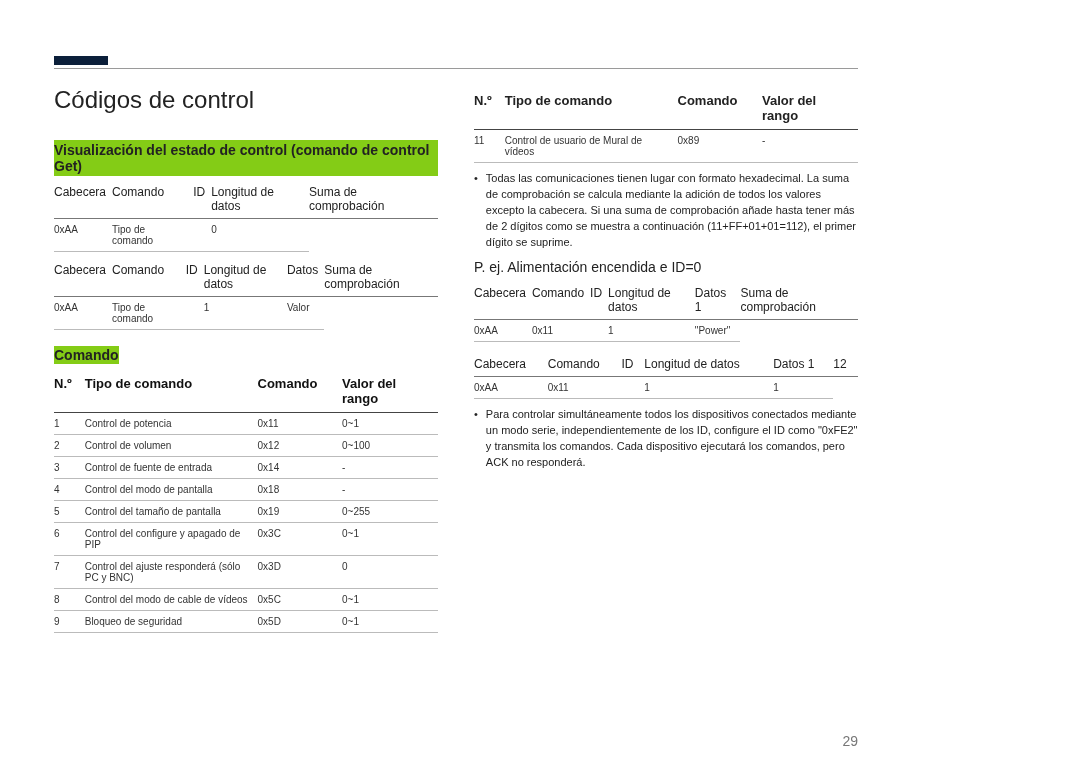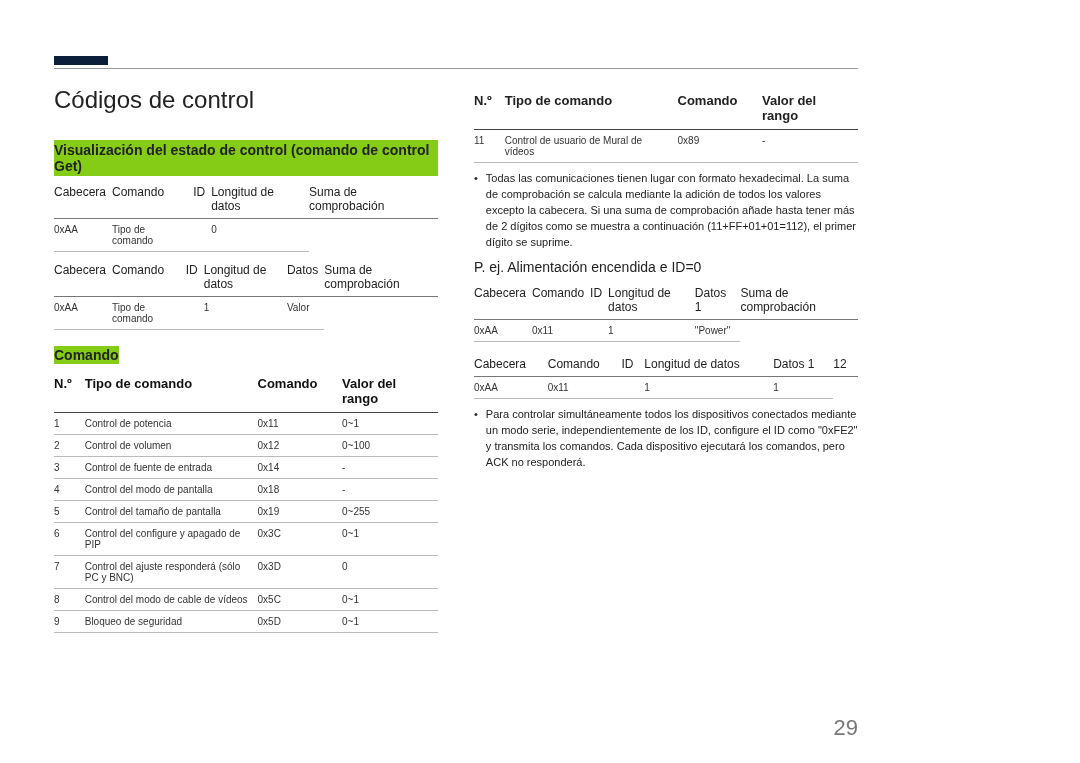--- a/index.html
+++ b/index.html
@@ -18,21 +18,21 @@
   tbody td { border-bottom: 1px solid #bbb; color: #333; }
   tbody tr:last-child td.nobottom { border-bottom: none; }
   .cmd-heads th { font-size: 13px; font-weight: 700; color: #111; padding-top: 8px; padding-bottom: 6px; border-bottom: 1.5px solid #444; }
   .cmd-heads th:first-child { width: 8%; }
   .cmd-heads th:nth-child(2) { width: 45%; }
   .cmd-heads th:nth-child(3) { width: 22%; }
   .cmd-heads th:nth-child(4) { width: 25%; }
   .bullet { display: flex; gap: 8px; font-size: 11px; line-height: 1.45; color: #222; margin-top: 8px; }
   .bullet .dot { flex: 0 0 auto; }
   .note { font-size: 14px; color: #222; margin-top: 8px; }
-  .pg-num { position: absolute; right: 54px; bottom: 22px; font-size: 22px; color: #777; }
+  .pg-num { position: absolute; right: 54px; bottom: 14px; font-size: 14px; color: #777; }
   .right-top-table th { font-size: 13px; font-weight: 700; padding-bottom: 6px; border-bottom: 1.5px solid #444; }
   .right-top-table th:first-child { width: 8%; }
   .right-top-table th:nth-child(2) { width: 45%; }
   .right-top-table th:nth-child(3) { width: 22%; }
   .right-top-table th:nth-child(4) { width: 25%; }
   .col-right { padding-top: 2px; }
   .mini-table thead th { font-size: 12px; }
   .spacer { height: 6px; }
 </style>
 </head>

